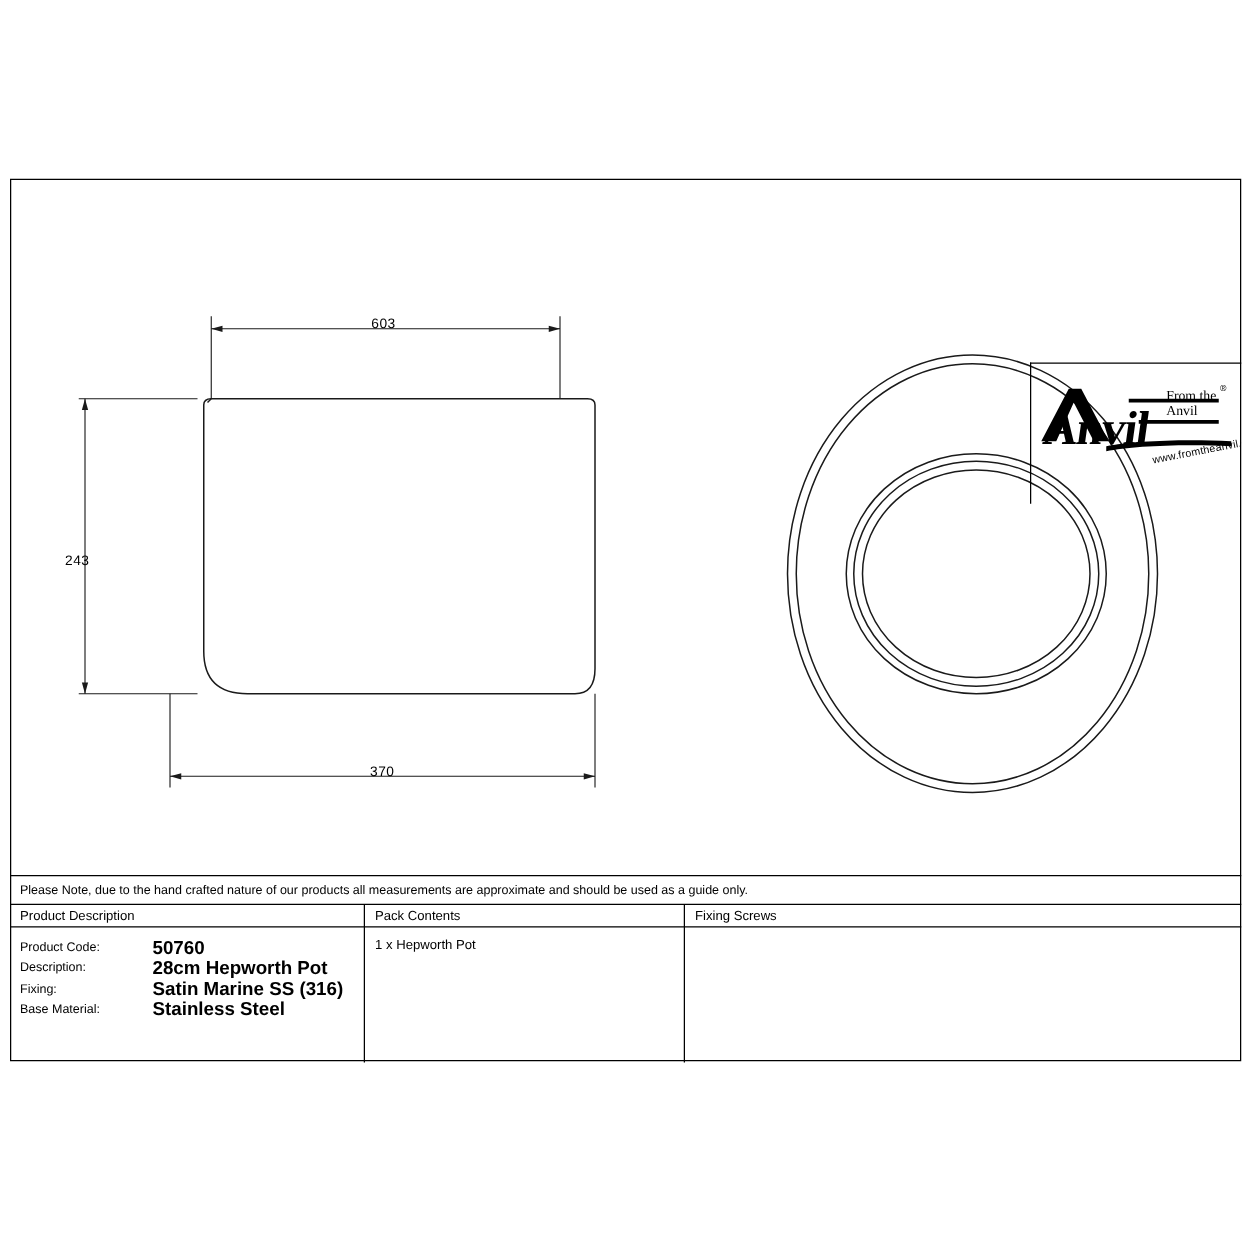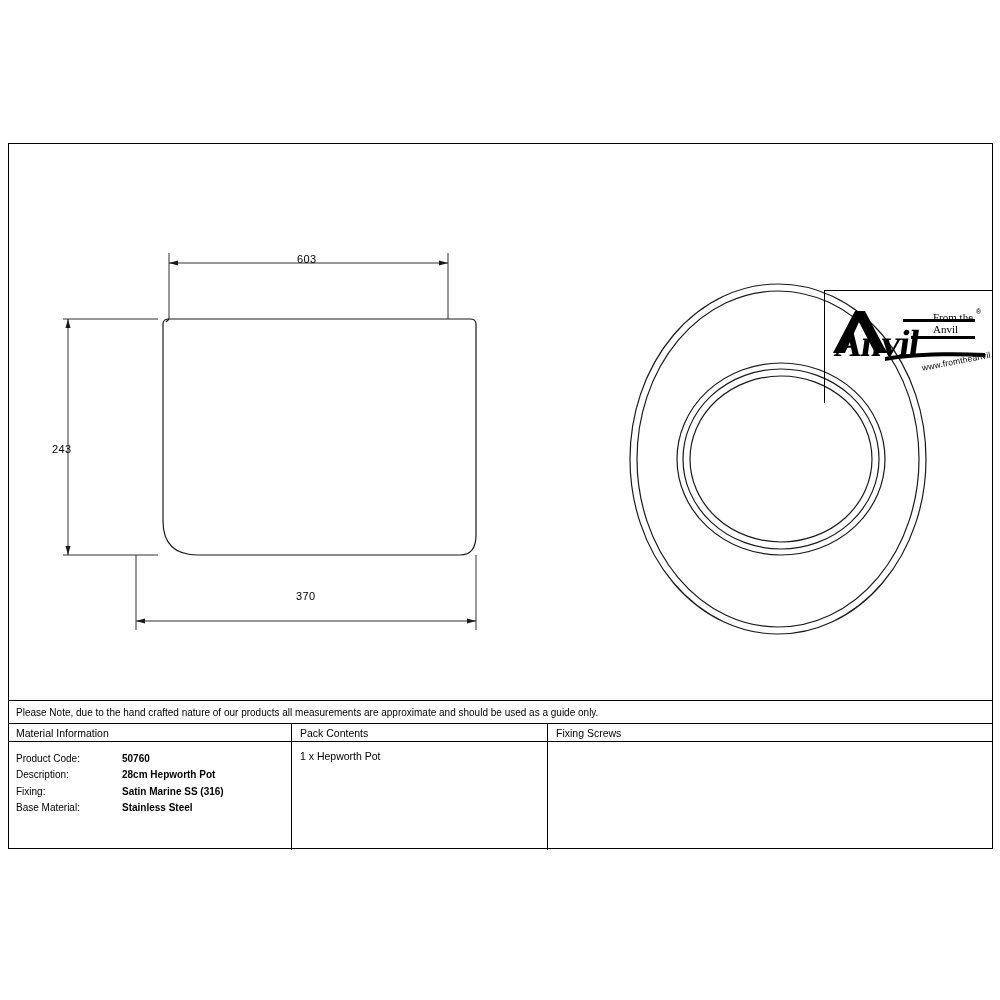--- a/index.html
+++ b/index.html
@@ -103,21 +103,21 @@
   .prodrow {
     display: flex;
     height: 16.5px;
     align-items: center;
   }
   .prodrow .lbl {
     width: 86px;
     font-size: 10px;
   }
   .prodrow .val {
-    font-size: 10px;
+    font-size: 15px;
     font-weight: bold;
     padding-left: 20px;
   }
   .packcell {
     position: absolute;
     left: 292px;
     top: 26px;
     font-size: 10.5px;
   }
   
@@ -215,27 +215,27 @@
       <polygon points="60,176 57.5,185 62.5,185"></polygon>
       <polygon points="60,412 57.5,403 62.5,403"></polygon>
 
       <polygon points="128,478 137,475.5 137,480.5"></polygon>
       <polygon points="468,478 459,475.5 459,480.5"></polygon>
     </g>
   </svg>
 
   <span class="dimtext" style="left:289px; top:110px;">603</span>
   <span class="dimtext" style="left:44px; top:300px;">243</span>
-  <span class="dimtext" style="left:288px; top:447px;">370</span>
+  <span class="dimtext" style="left:288px; top:469px;">370</span>
 
   <div class="note">Please Note, due to the hand crafted nature of our products all measurements are approximate and should be used as a guide only.</div>
 
   <div class="tbl">
     <div class="hdr">
-      <div class="cell" style="left:0; width:278px;">Material Information</div>
+      <div class="cell" style="left:0; width:278px;">Product Description</div>
       <div class="cell" style="left:540px; width:270px;">Fixing Screws</div>
       <div class="cell" style="left:284px; width:254px;">Pack Contents</div>
     </div>
 
     <div class="vline" style="left:283px;"></div>
     <div class="vline" style="left:539px;"></div>
 
     <div class="prodinfo">
       <div class="prodrow">
         <span class="lbl">Product Code:</span>

